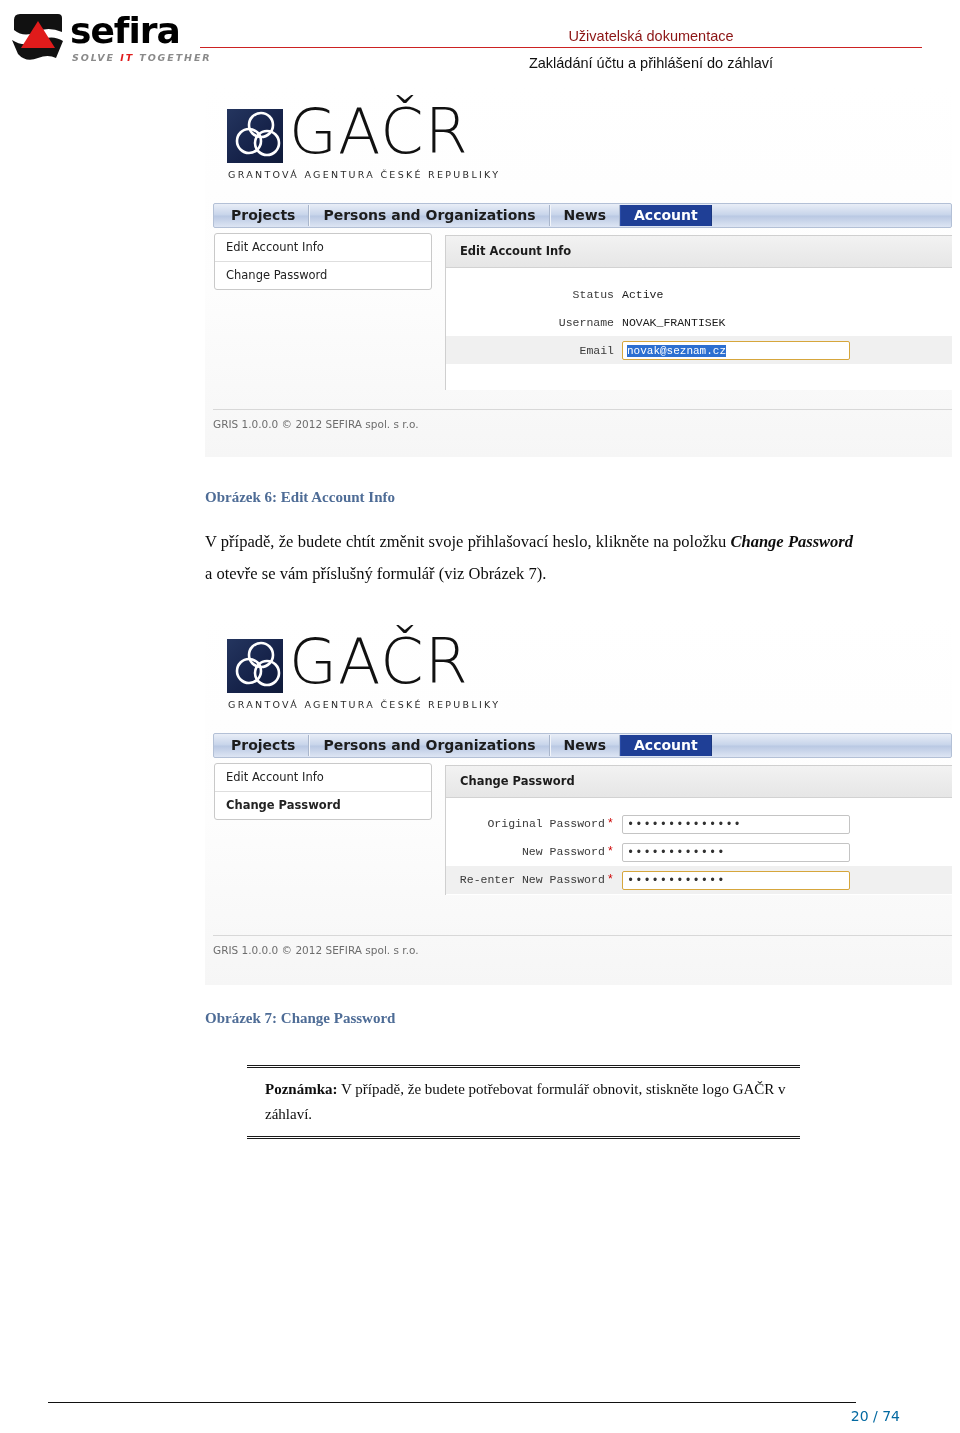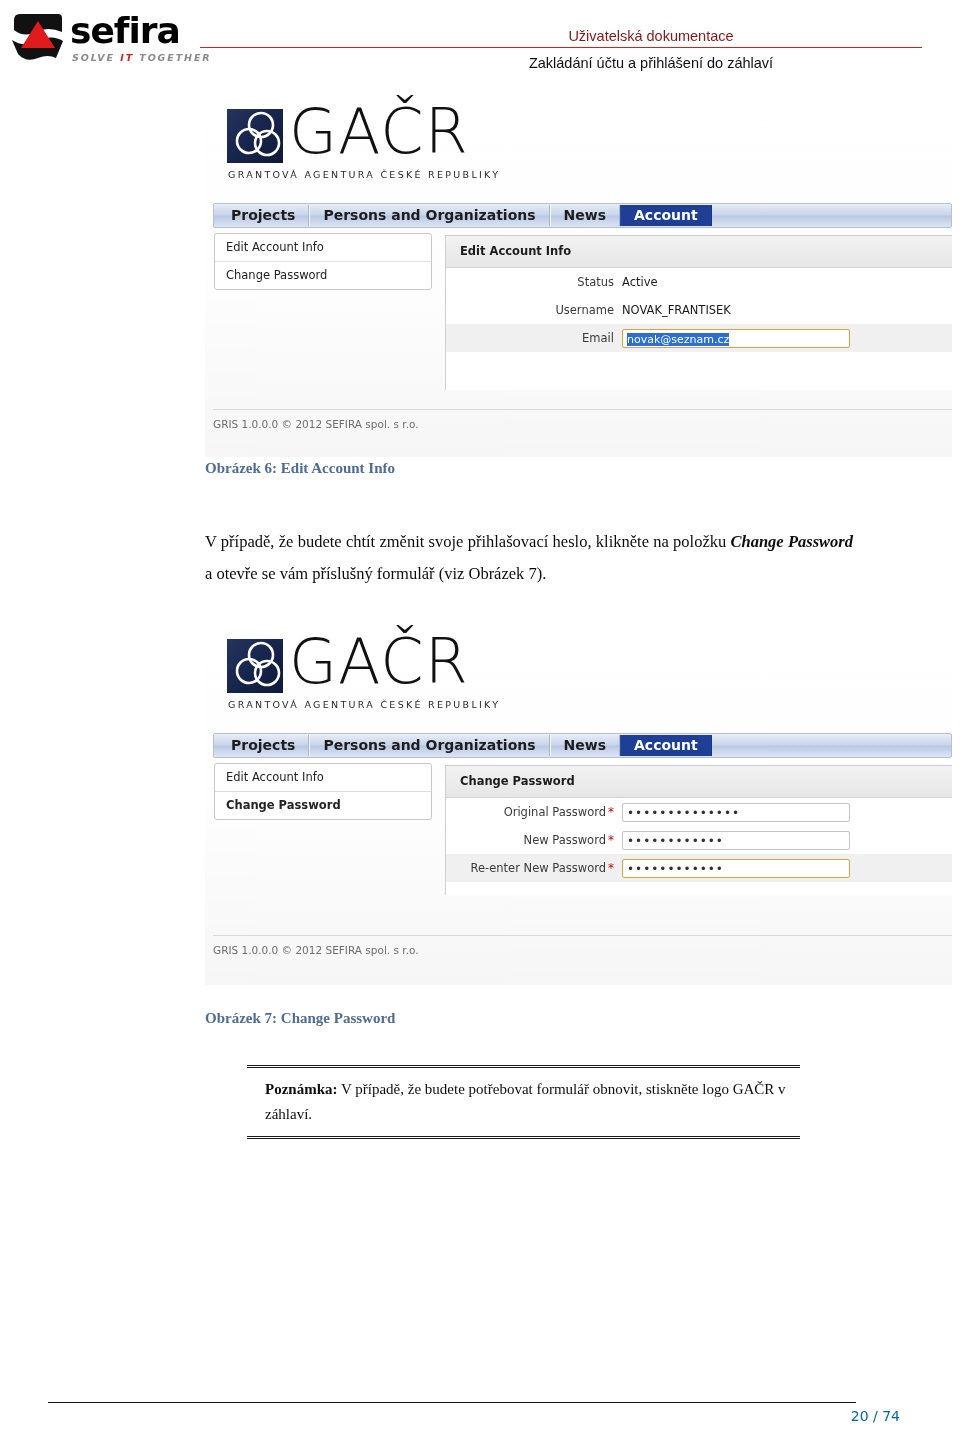--- a/index.html
+++ b/index.html
@@ -204,21 +204,21 @@
     height: 31px;
     line-height: 31px;
     padding-left: 14px;
     font-size: 11.5px;
     font-weight: bold;
     color: #1c1c1c;
     background: linear-gradient(180deg,#f2f2f2 0%,#e6e6e6 100%);
     border-bottom: 1px solid #d2d2d2;
     white-space: nowrap;
   }
-  .panel-body { position: relative; padding-top: 0; }
+  .panel-body { position: relative; padding-top: 12px; font-family: Liberation Mono, monospace; }
 
   
   .frow {
     display: flex;
     align-items: center;
     height: 28px;
   }
   .frow.highlight { background: #f0f0f0; }
   .flabel {
     width: 168px;
@@ -276,21 +276,21 @@
   
   .caption {
     position: absolute;
     left: 205px;
     font-family: "Liberation Serif", serif;
     font-weight: bold;
     font-size: 15px;
     color: #4e6c96;
     white-space: nowrap;
   }
-  #cap6 { top: 460px; }
+  #cap6 { top: 489px; }
   #cap7 { top: 1010px; }
 
   .para {
     position: absolute;
     left: 205px;
     width: 648px;
     font-family: "Liberation Serif", serif;
     font-size: 16.5px;
     line-height: 32px;
     color: #0d0d0d;

